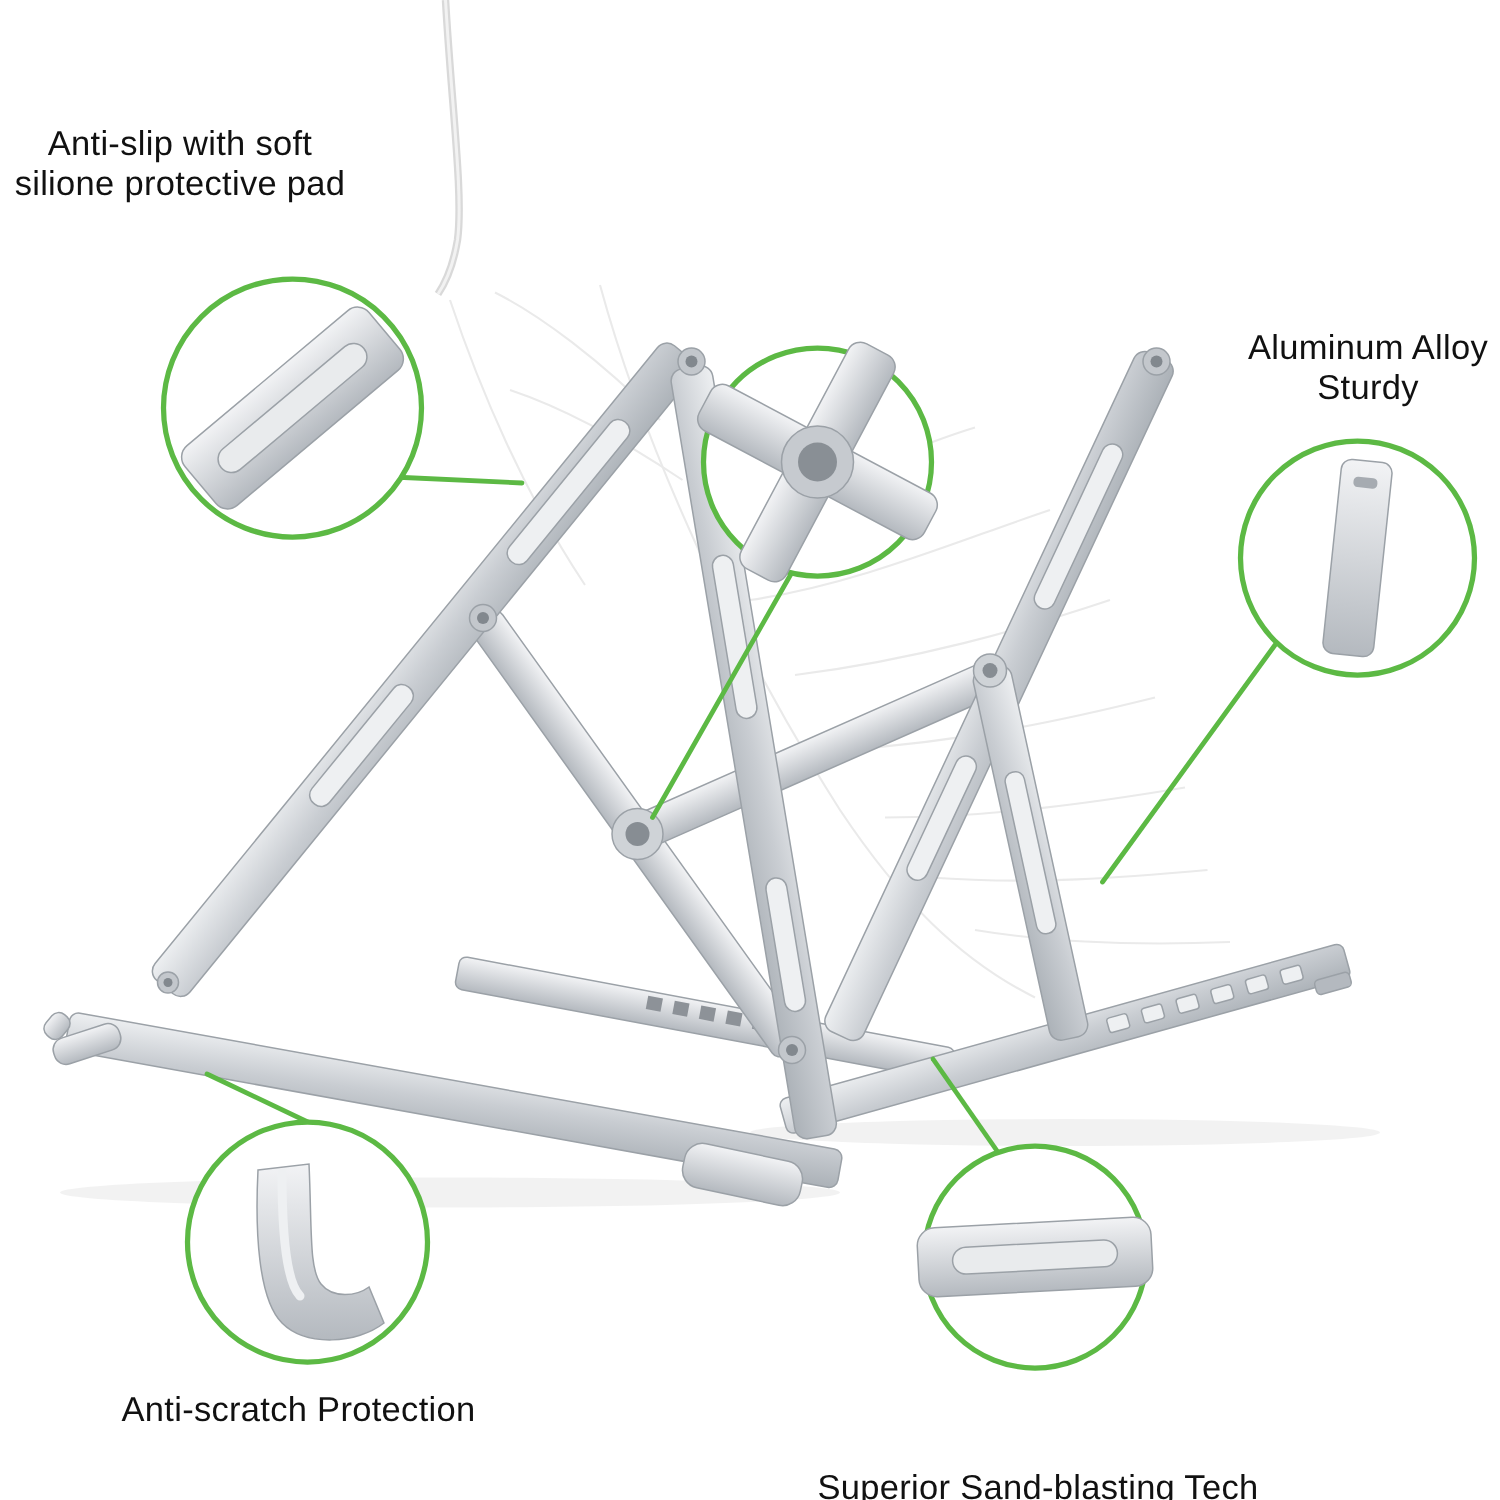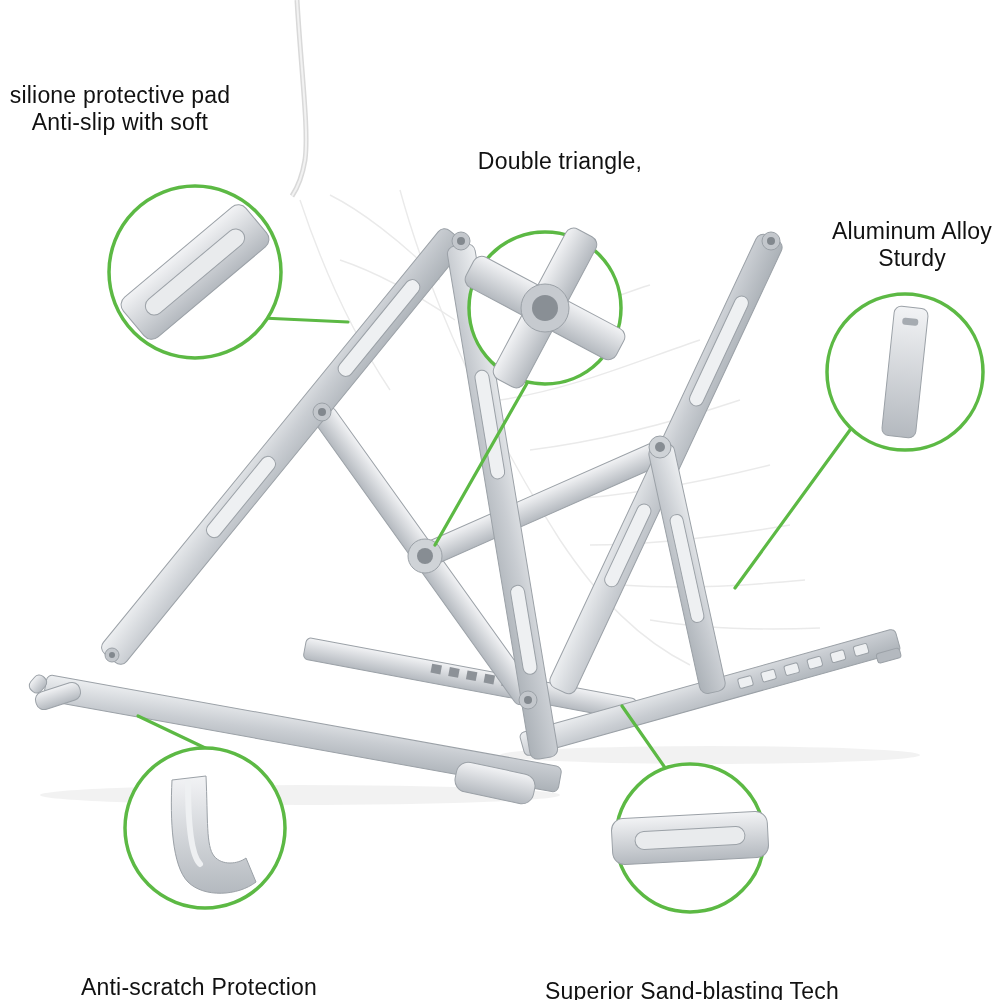--- a/index.html
+++ b/index.html
@@ -14,21 +14,21 @@
   }
   .canvas svg{position:absolute;left:0;top:0;}
   .label{
     position:absolute;text-align:center;color:var(--text);
     font-size:23px;line-height:27px;font-weight:500;letter-spacing:0.2px;
   }
   .label .line{display:block;}
   .label-anti-slip{left:5px;top:82px;width:230px;}
   .label-double-triangle{left:440px;top:148px;width:240px;}
   .label-aluminum{left:812px;top:218px;width:200px;}
-  .label-anti-scratch{left:59px;top:926px;width:280px;margin-top:48px;}
+  .label-anti-scratch{left:59px;top:926px;width:280px;}
   .label-sand-blasting{left:532px;top:978px;width:320px;}
   .metal-edge{stroke:#9ba1a7;stroke-width:1;}
 </style>
 </head>
 <body>
 
 <div class="canvas">
 
 <svg width="1000" height="1000" viewBox="0 0 1000 1000">
   <defs>
@@ -238,26 +238,25 @@
   <g>
     <circle cx="690" cy="838" r="74" fill="#ffffff" stroke="#5cb944" stroke-width="3.5"></circle>
     <g transform="rotate(-3 690 838)">
       <rect x="612" y="815" width="156" height="46" rx="12" fill="url(#metal2)" class="metal-edge"></rect>
       <rect x="635" y="829" width="110" height="18" rx="9" fill="#e9ebed" class="metal-edge"></rect>
     </g>
   </g>
 </svg>
 
 <div class="label label-anti-slip">
+  <span class="line">Anti-slip with soft</span>
   <span class="line">silione protective pad</span>
-  <span class="line">Anti-slip with soft</span>
 </div>
 
 <div class="label label-double-triangle">
-  <span class="line">Double triangle,</span>
 </div>
 
 <div class="label label-aluminum">
   <span class="line">Aluminum Alloy</span>
   <span class="line">Sturdy</span>
 </div>
 
 <div class="label label-anti-scratch">
   <span class="line">Anti-scratch Protection</span>
 </div>

